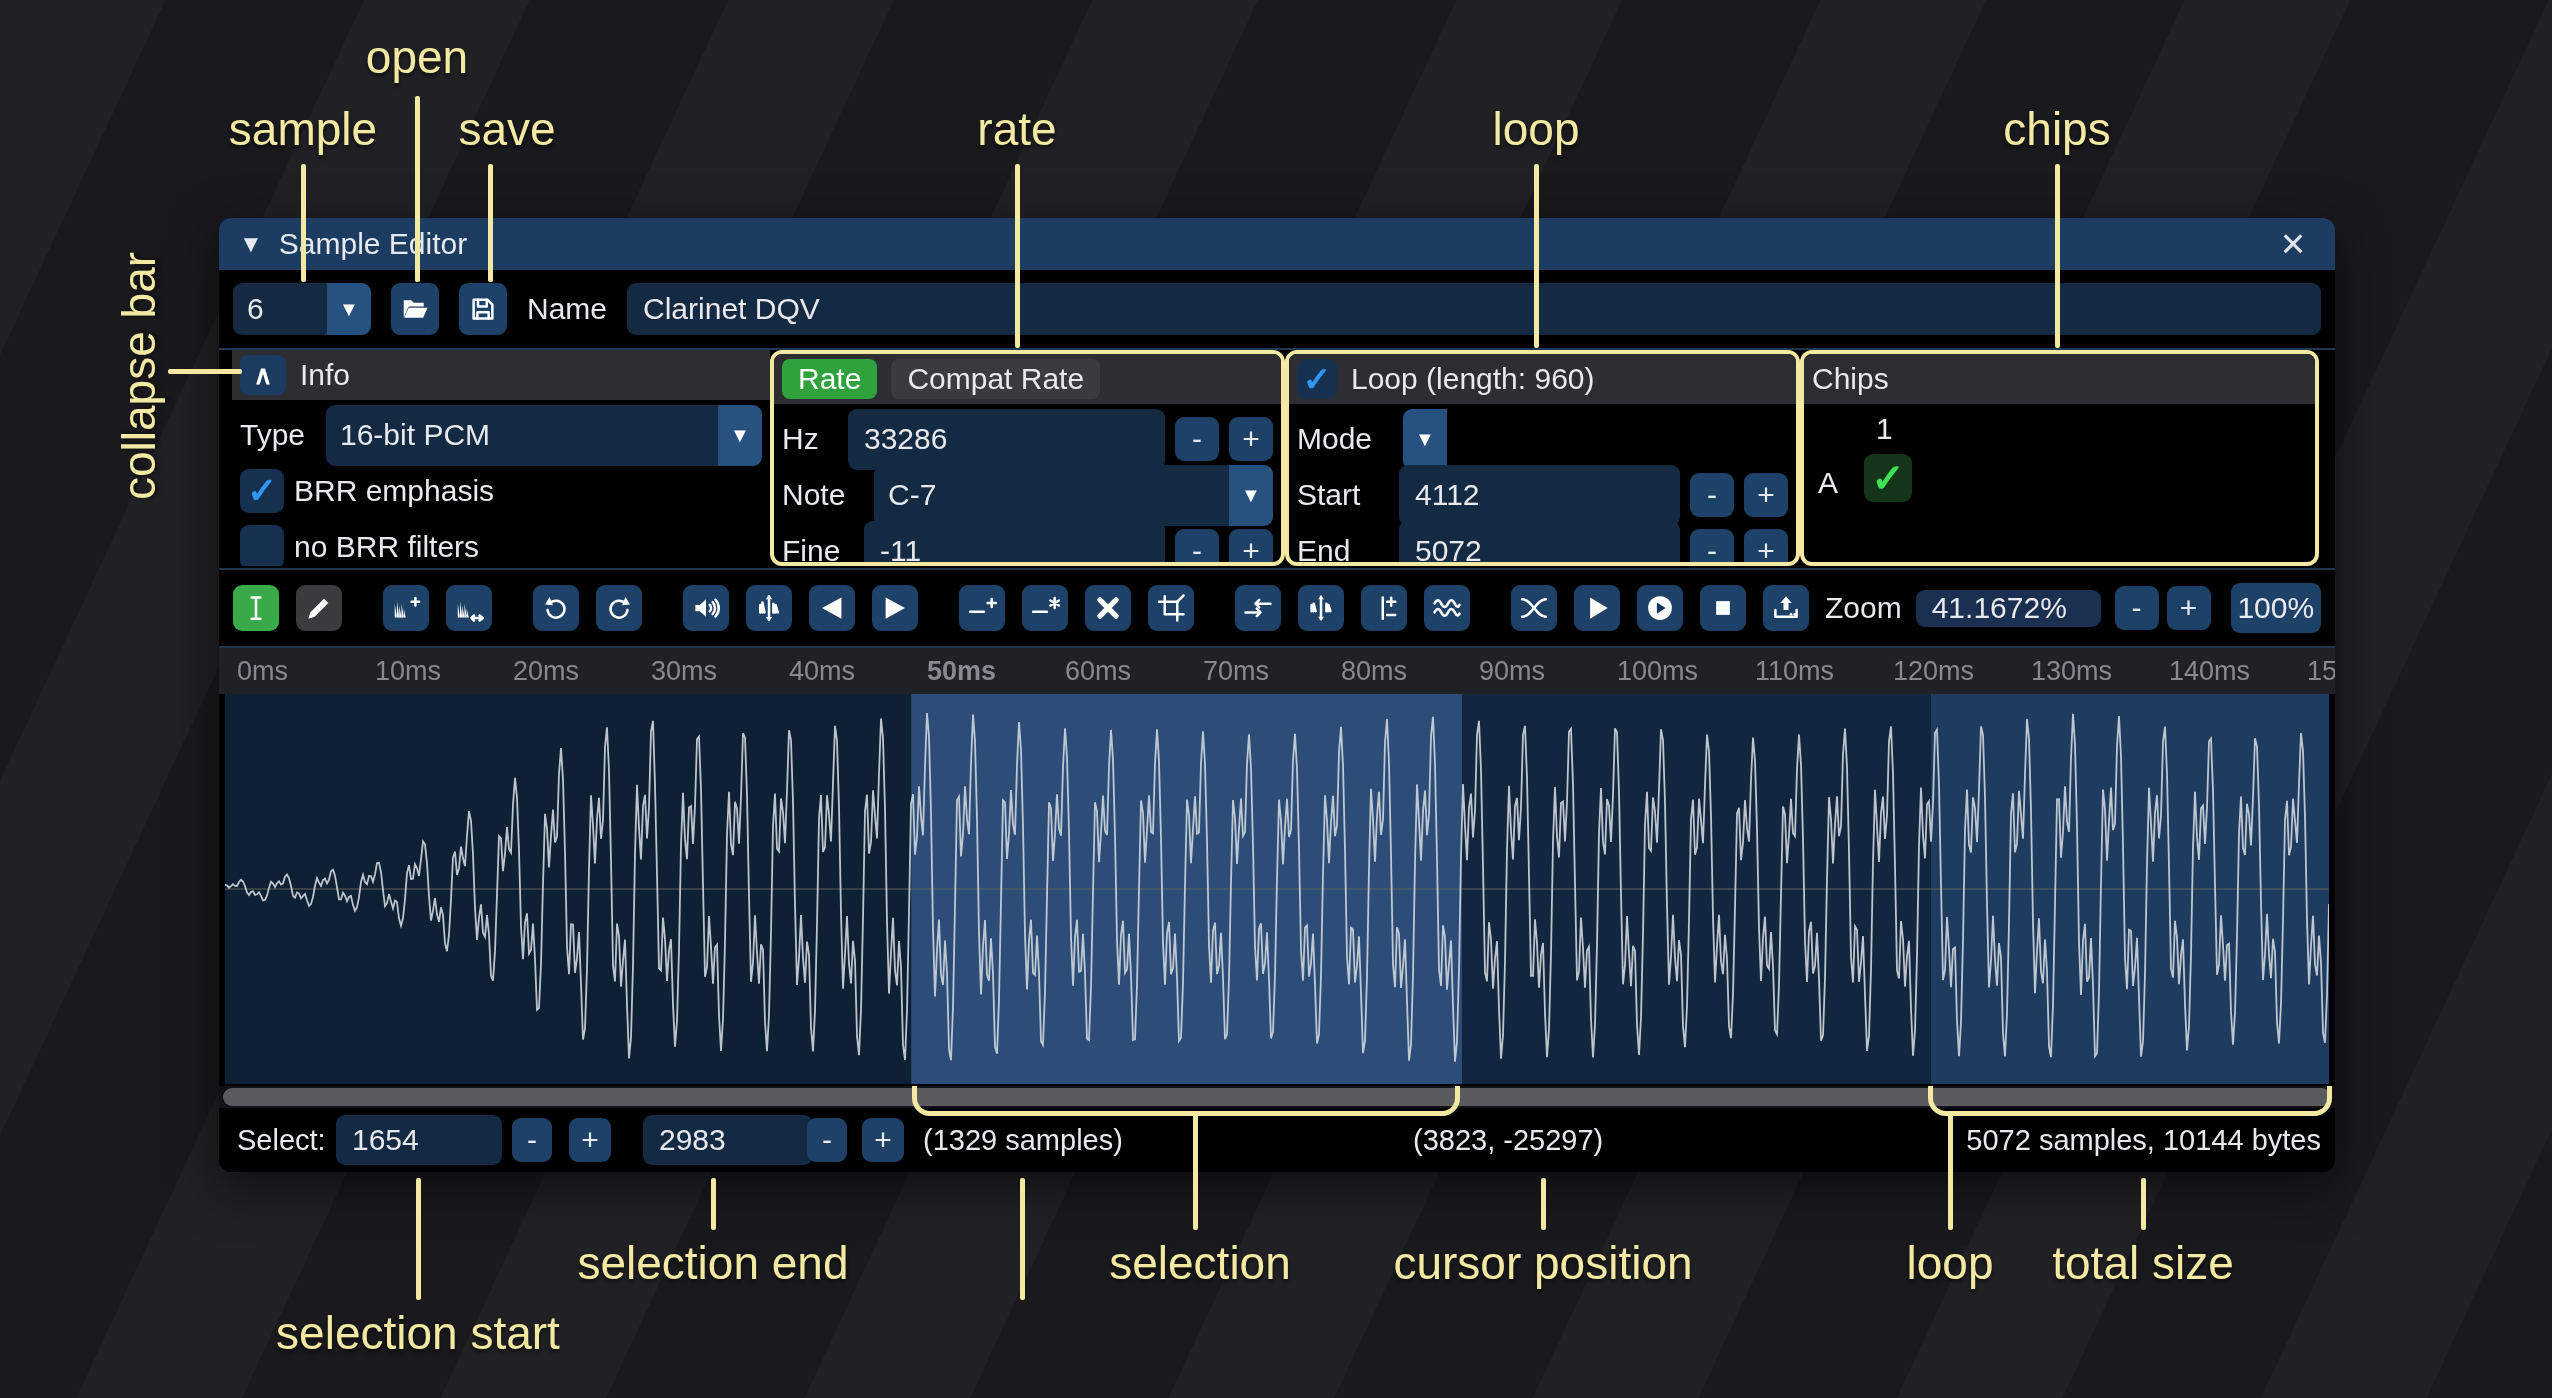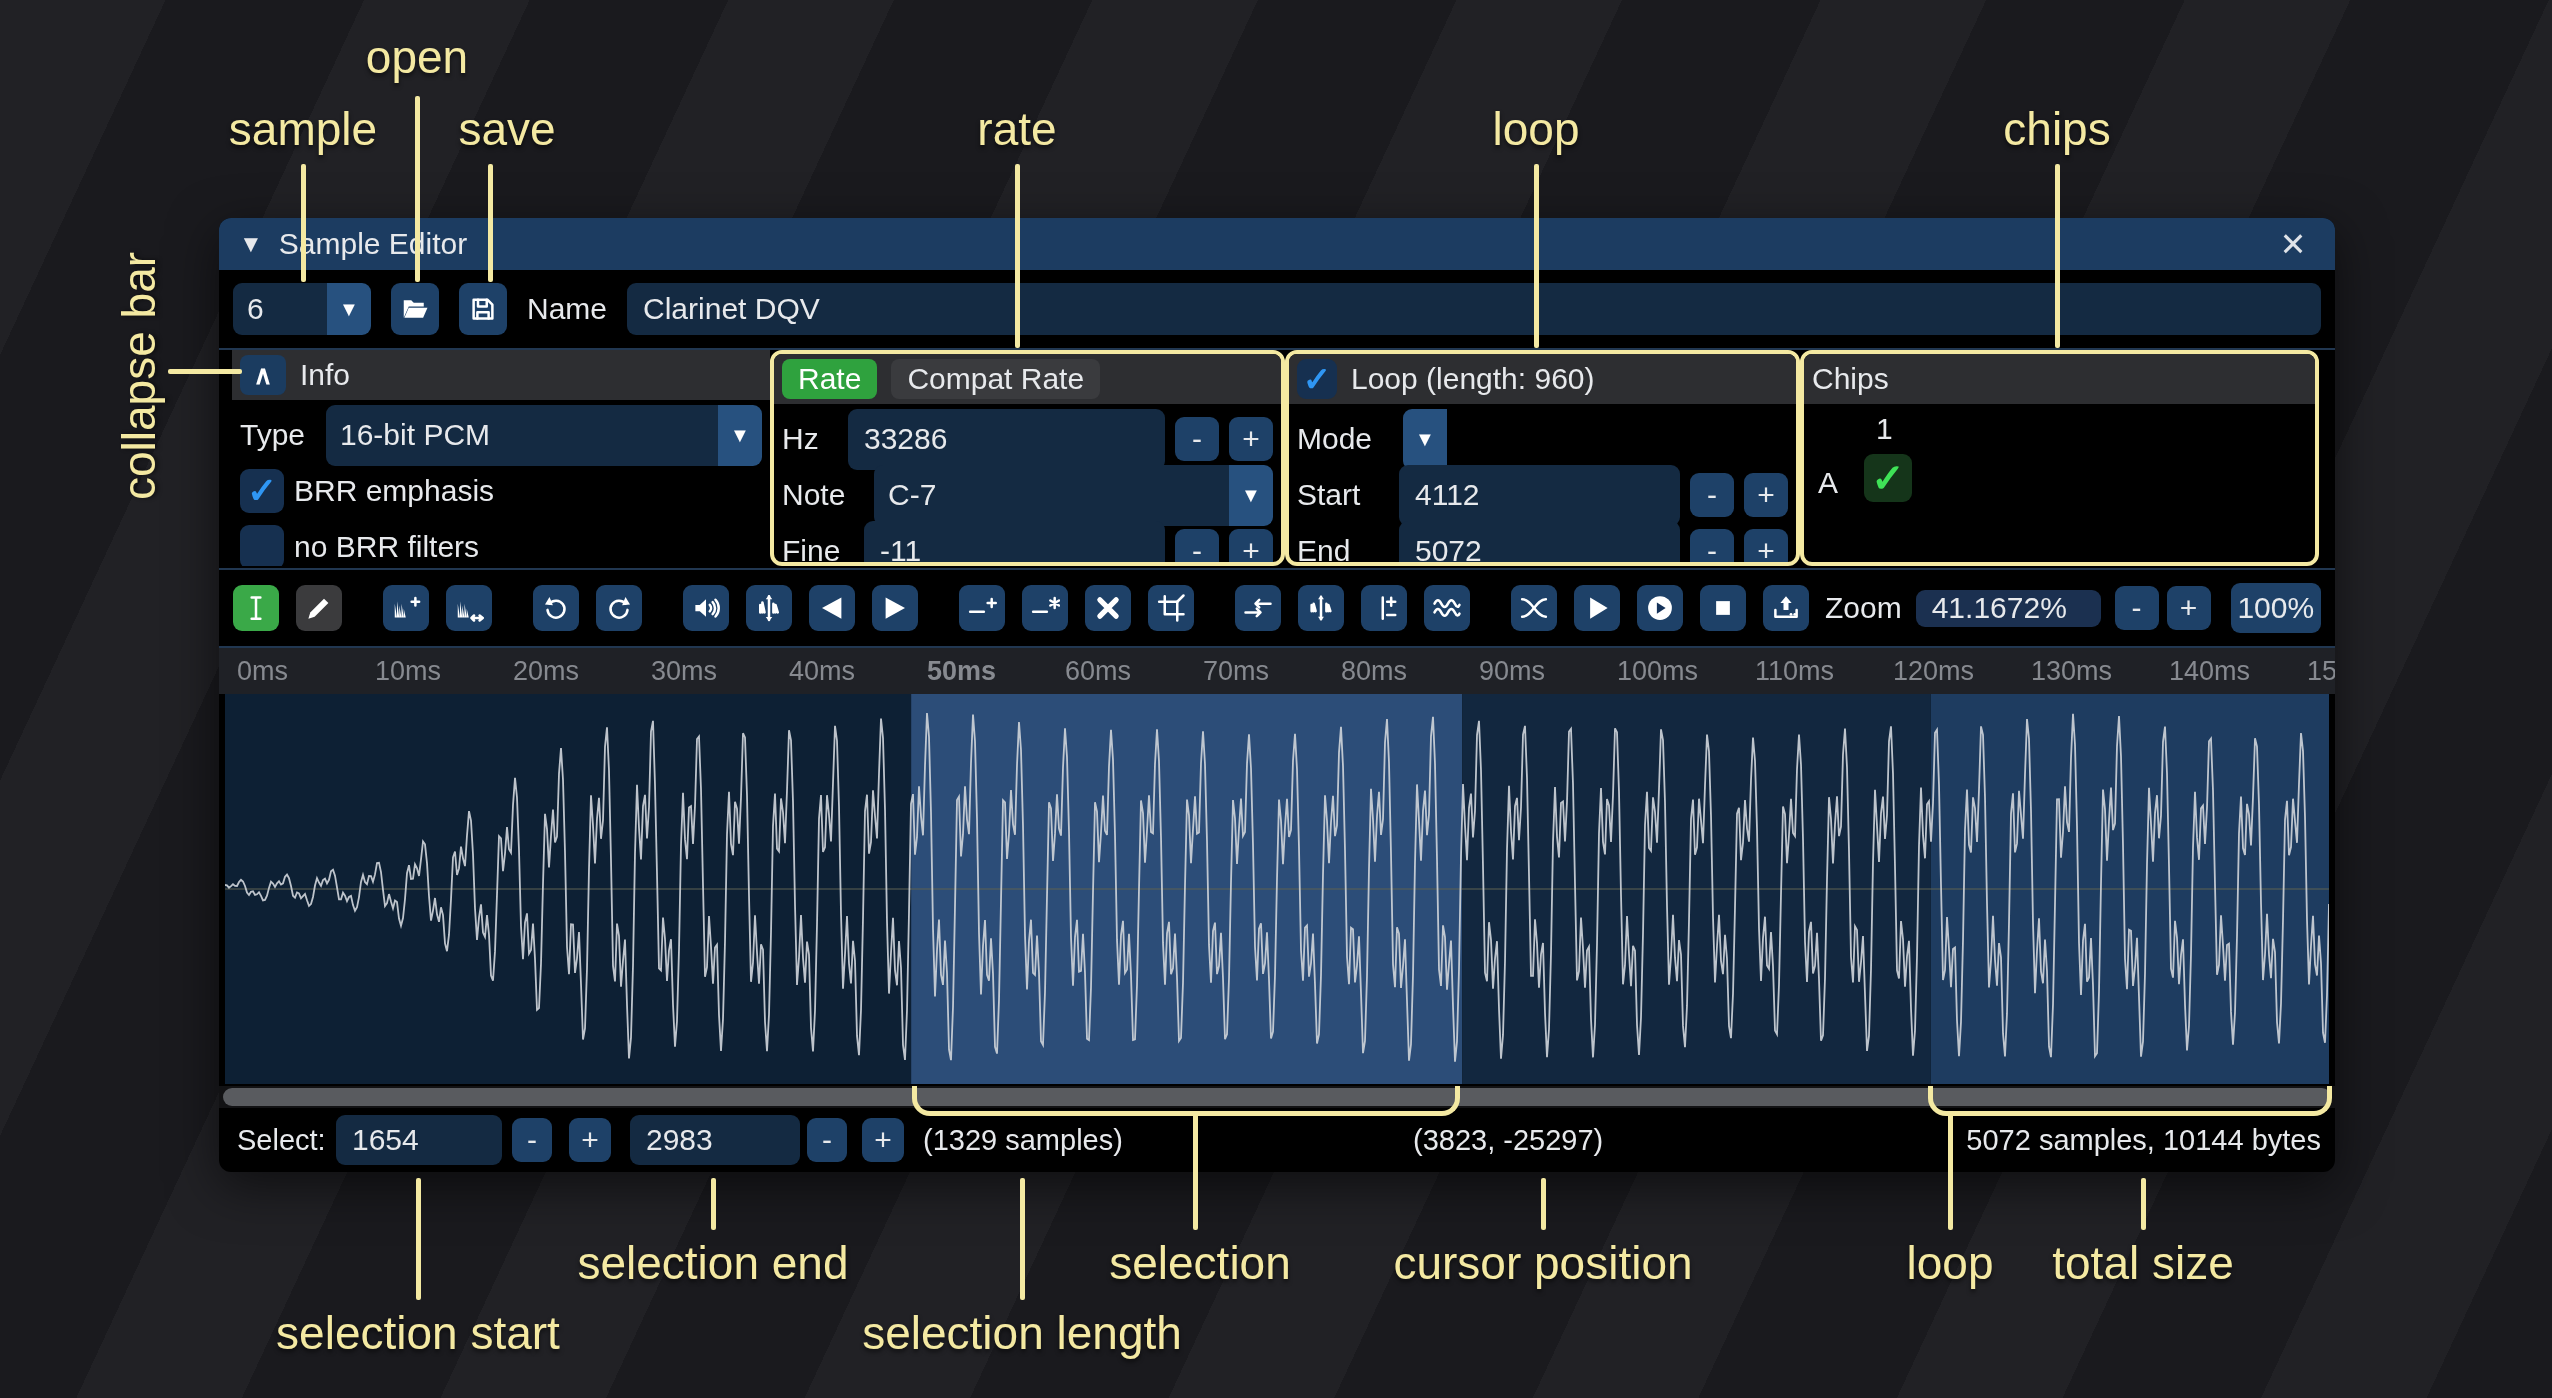--- a/index.html
+++ b/index.html
@@ -102,21 +102,20 @@
   <div class="ann" style="left:1017px;top:102px">rate</div>
   <div class="ann" style="left:1536px;top:102px">loop</div>
   <div class="ann" style="left:2057px;top:102px">chips</div>
   <div class="ann-rot">collapse bar</div>
   <div class="ann" style="left:713px;top:1236px">selection end</div>
   <div class="ann" style="left:1200px;top:1236px">selection</div>
   <div class="ann" style="left:1543px;top:1236px">cursor position</div>
   <div class="ann" style="left:1950px;top:1236px">loop</div>
   <div class="ann" style="left:2143px;top:1236px">total size</div>
   <div class="ann" style="left:418px;top:1306px">selection start</div>
-  <div class="ann" style="left:1022px;top:1306px">selection length</div>
 
   <div class="aline" style="left:415px;top:96px;height:186px"></div>
   <div class="aline" style="left:301px;top:164px;height:118px"></div>
   <div class="aline" style="left:488px;top:164px;height:118px"></div>
   <div class="aline" style="left:1015px;top:164px;height:184px"></div>
   <div class="aline" style="left:1534px;top:164px;height:184px"></div>
   <div class="aline" style="left:2055px;top:164px;height:184px"></div>
   <div class="aline-h" style="left:168px;top:369px;width:74px"></div>
   <div class="aline" style="left:416px;top:1178px;height:122px"></div>
   <div class="aline" style="left:711px;top:1178px;height:52px"></div>
@@ -449,21 +448,21 @@
 
     <div class="scrollbar">
       <div class="scroll-thumb"></div>
     </div>
 
     <div class="statusbar">
       <span class="st" style="left:18px">Select:</span>
       <div class="field" style="left:117px;width:166px">1654</div>
       <div class="sbtn" style="left:293px;width:40px">-</div>
       <div class="sbtn" style="left:350px;width:42px">+</div>
-      <div class="field" style="left:411px;width:170px">2983</div>
+      <div class="field" style="left:424px;width:170px">2983</div>
       <div class="sbtn" style="left:588px;width:40px">-</div>
       <div class="sbtn" style="left:643px;width:42px">+</div>
       <span class="st" style="left:704px">(1329 samples)</span>
       <span class="st" style="left:1194px">(3823, -25297)</span>
       <span class="st" style="right:14px">5072 samples, 10144 bytes</span>
     </div>
 
   </div>
 </div>
 

